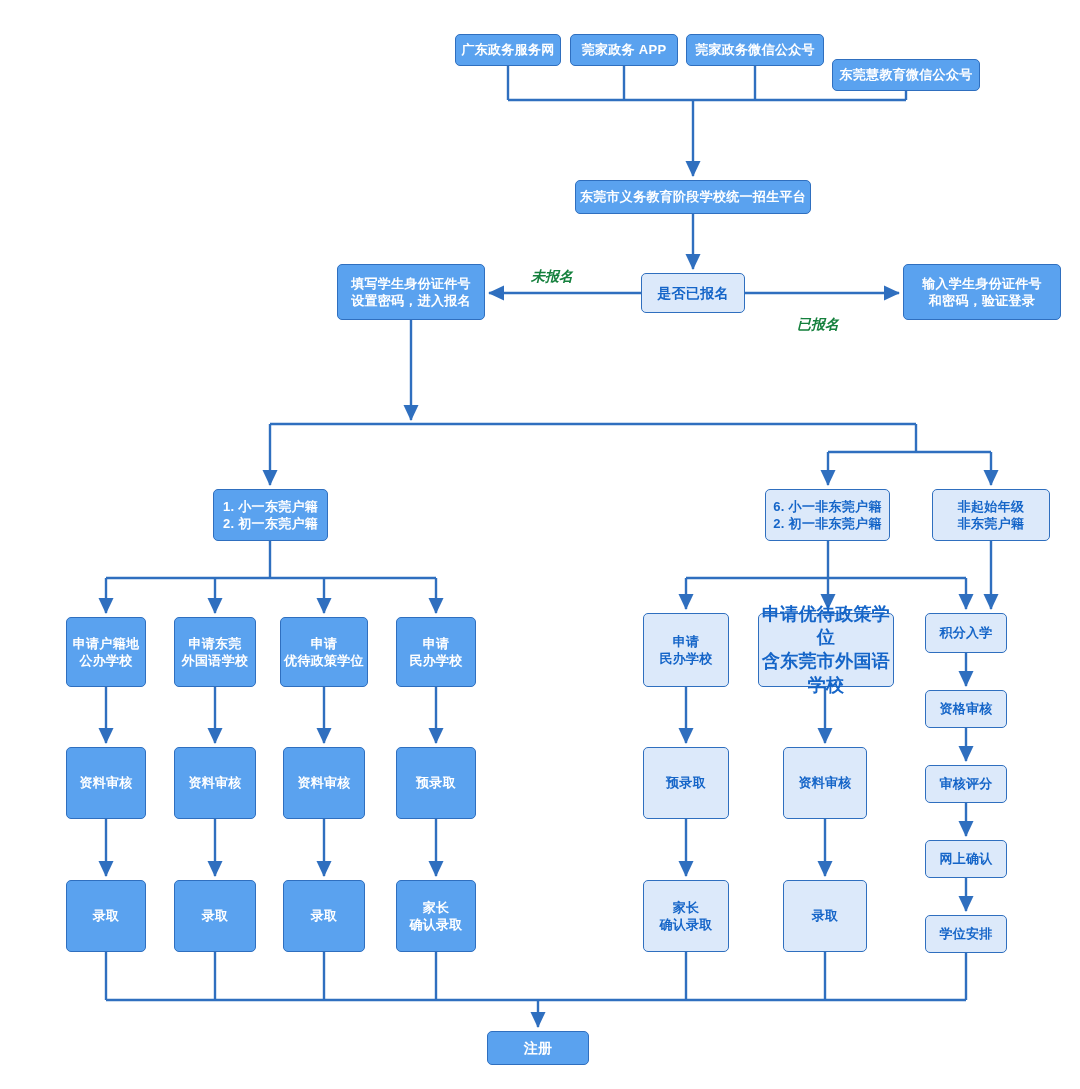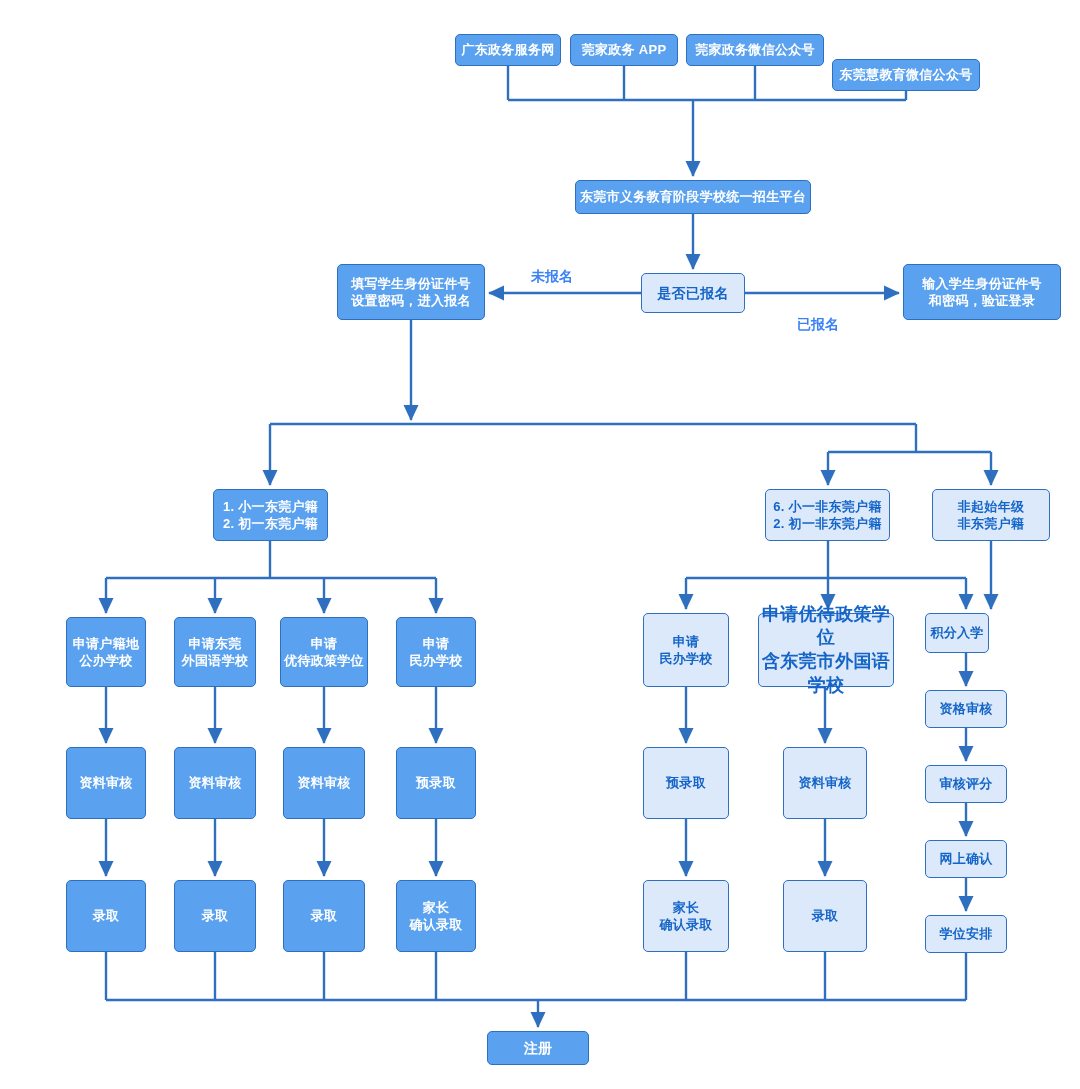--- a/index.html
+++ b/index.html
@@ -29,25 +29,26 @@
     border:1.3px solid #2f6fbf;
     color:#ffffff;
   }
   .light{
     background:#dce9fa;
     border:1.3px solid #2f6fbf;
     color:#1565c8;
   }
   .edge-label{
     position:absolute;
-    color:#3b82f6;
+    color:#15803d;
     font-weight:bold;
     font-size:14px;
     z-index:4;
     white-space:nowrap;
+    font-style:italic;
   }
 </style>
 </head>
 <body>
 
 <div id="canvas">
 
   <svg id="edges" viewBox="0 0 1080 1089" xmlns="http://www.w3.org/2000/svg">
     <defs>
       <marker id="arrow" markerWidth="9" markerHeight="9" refX="6.4" refY="3.2" orient="auto" markerUnits="strokeWidth">
@@ -157,21 +158,21 @@
       <div class="node dark" style="left: 396px; top: 747px; width: 80px; height: 72px; font-size: 13px;">预录取</div>
       <div class="node dark" style="left: 66px; top: 880px; width: 80px; height: 72px; font-size: 13px;">录取</div>
       <div class="node dark" style="left: 174px; top: 880px; width: 82px; height: 72px; font-size: 13px;">录取</div>
       <div class="node dark" style="left: 283px; top: 880px; width: 82px; height: 72px; font-size: 13px;">录取</div>
       <div class="node dark" style="left: 396px; top: 880px; width: 80px; height: 72px; font-size: 13px;">家长
 确认录取</div>
       <div class="node light" style="left: 643px; top: 613px; width: 86px; height: 74px; font-size: 13px;">申请
 民办学校</div>
       <div class="node light" style="left: 758px; top: 613px; width: 136px; height: 74px; font-size: 18px;">申请优待政策学位
 含东莞市外国语学校</div>
-      <div class="node light" style="left: 925px; top: 613px; width: 64px; height: 40px; font-size: 13px; text-align: center;">积分入学</div>
+      <div class="node light" style="left: 925px; top: 613px; width: 82px; height: 40px; font-size: 13px; text-align: center;">积分入学</div>
       <div class="node light" style="left: 643px; top: 747px; width: 86px; height: 72px; font-size: 13px;">预录取</div>
       <div class="node light" style="left: 783px; top: 747px; width: 84px; height: 72px; font-size: 13px;">资料审核</div>
       <div class="node light" style="left: 925px; top: 690px; width: 82px; height: 38px; font-size: 13px;">资格审核</div>
       <div class="node light" style="left: 925px; top: 765px; width: 82px; height: 38px; font-size: 13px;">审核评分</div>
       <div class="node light" style="left: 925px; top: 840px; width: 82px; height: 38px; font-size: 13px;">网上确认</div>
       <div class="node light" style="left: 925px; top: 915px; width: 82px; height: 38px; font-size: 13px;">学位安排</div>
       <div class="node light" style="left: 643px; top: 880px; width: 86px; height: 72px; font-size: 13px;">家长
 确认录取</div>
       <div class="node light" style="left: 783px; top: 880px; width: 84px; height: 72px; font-size: 13px;">录取</div>
       <div class="node dark" style="left: 487px; top: 1031px; width: 102px; height: 34px; font-size: 14px;">注册</div>

